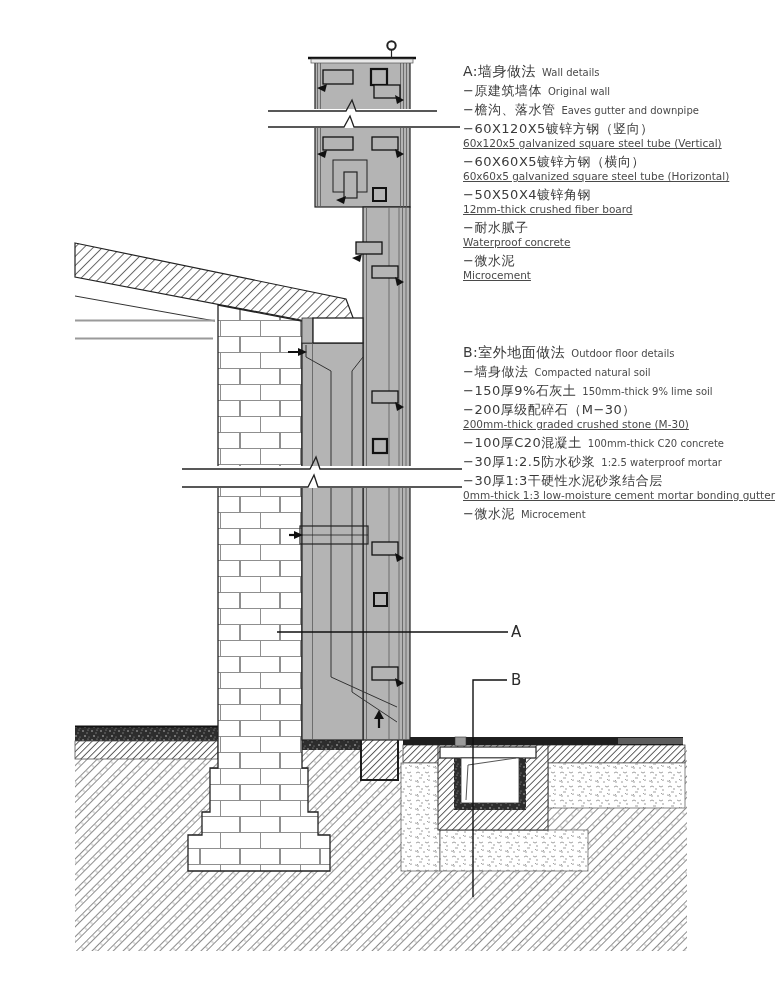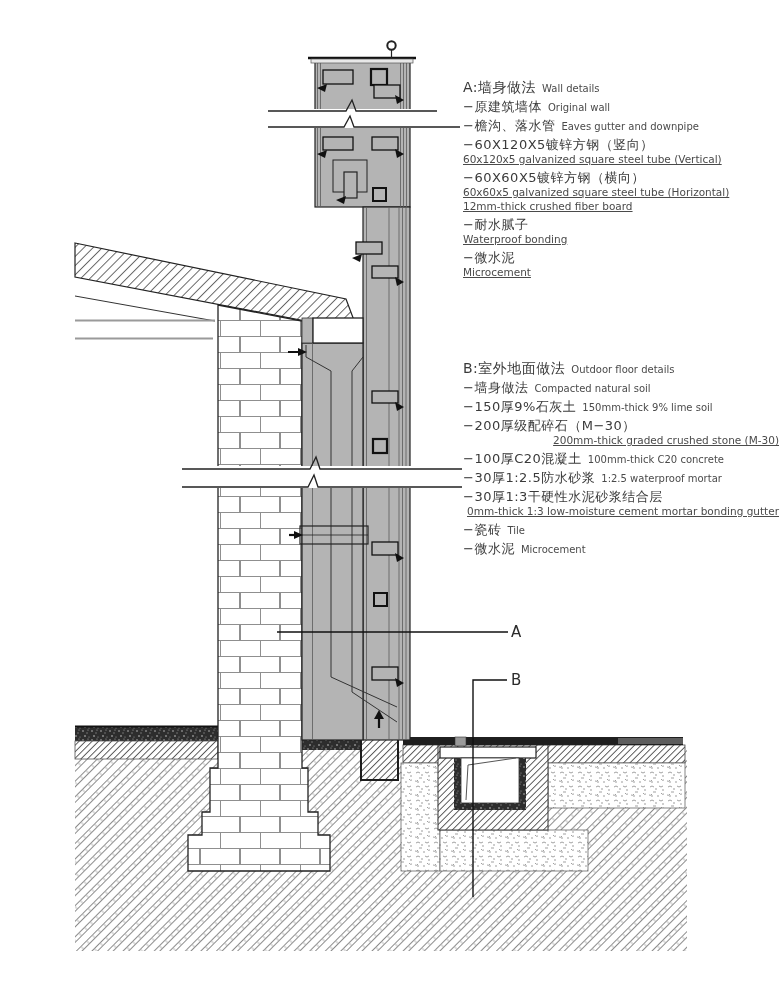--- a/index.html
+++ b/index.html
@@ -1,26 +1,26 @@
 <!DOCTYPE html>
 <html><head>
 <meta charset="utf-8">
 <style>
   html,body{margin:0;padding:0;background:#ffffff;}
   #canvas{position:relative;width:780px;height:986px;background:#fff;overflow:hidden;
           font-family:"DejaVu Sans","Liberation Sans",sans-serif;}
   #drawing-svg{position:absolute;left:0;top:0;}
   .notes{position:absolute;width:316px;color:#3a3a3a;}
   #notes-a{left:463px;top:64px;}
-  #notes-b{left:463px;top:345px;text-align:right;}
+  #notes-b{left:463px;top:345px;}
   .line{display:flex;align-items:baseline;gap:6px;margin:0 0 4px 0;white-space:nowrap;}
   .zh{font-size:13px;line-height:15px;letter-spacing:0.5px;color:#3a3a3a;}
   .en{font-size:10px;color:#4a4a4a;}
   .en-sub{font-size:10.5px;line-height:11px;margin:-2px 0 5px 0;color:#4a4a4a;white-space:nowrap;text-decoration:underline;}
-  .heading .zh{font-size:14px;margin-top:16px;}
+  .heading .zh{font-size:14px;}
   .section-letter{position:absolute;font-size:15px;color:#2b2b2b;}
   #label-a{left:511px;top:623px;}
   #label-b{left:511px;top:671px;}
 </style>
 </head>
 <body>
 
 <div id="canvas">
 
 <svg id="drawing-svg" width="780" height="986" viewBox="0 0 780 986">
@@ -211,25 +211,28 @@
           <span class="en">Eaves gutter and downpipe</span>
         </div>
         <div class="line">
           <span class="zh">−60X120X5镀锌方钢（竖向）</span>
         </div>
         <div class="en-sub">60x120x5 galvanized square steel tube (Vertical)</div>
         <div class="line">
           <span class="zh">−60X60X5镀锌方钢（横向）</span>
         </div>
         <div class="en-sub">60x60x5 galvanized square steel tube (Horizontal)</div>
+        <div class="line">
+          <span class="zh">−50X50X4镀锌角钢</span>
+        </div>
         <div class="en-sub">12mm-thick crushed fiber board</div>
         <div class="line">
           <span class="zh">−耐水腻子</span>
         </div>
-        <div class="en-sub">Waterproof bonding</div>
+        <div class="en-sub">Waterproof concrete</div>
         <div class="line">
           <span class="zh">−微水泥</span>
         </div>
         <div class="en-sub">Microcement</div>
       </div>
 </div>
 
 <div id="notes-b" class="notes">
   <div class="line heading">
     <span class="zh">B:室外地面做法</span>
@@ -254,23 +257,19 @@
         </div>
         <div class="line">
           <span class="zh">−30厚1:2.5防水砂浆</span>
           <span class="en">1:2.5 waterproof mortar</span>
         </div>
         <div class="line">
           <span class="zh">−30厚1:3干硬性水泥砂浆结合层</span>
         </div>
         <div class="en-sub">0mm-thick 1:3 low-moisture cement mortar bonding gutter</div>
         <div class="line">
-          <span class="zh">−瓷砖</span>
-          <span class="en">Tile</span>
-        </div>
-        <div class="line">
           <span class="zh">−微水泥</span>
           <span class="en">Microcement</span>
         </div>
       </div>
 </div>
 
 </div>
 
 </body></html>

